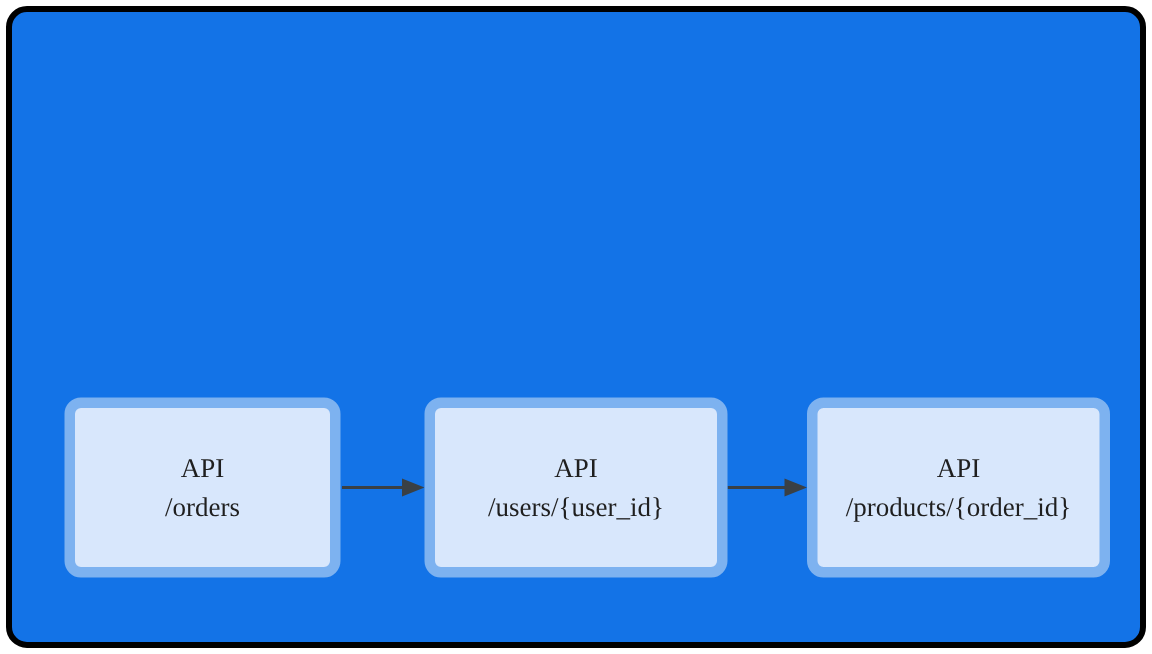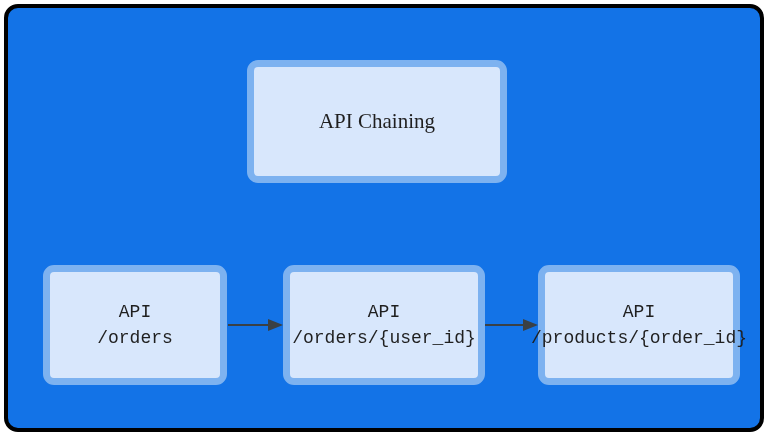--- a/index.html
+++ b/index.html
@@ -38,59 +38,56 @@
     justify-content: center;
     text-align: center;
     color: var(--text);
     line-height: 1.45;
   }
   .node-title {
     left: 247px; top: 60px;
     width: 260px; height: 123px;
     font-size: 21px;
   }
-  .node-small { font-size: 18px; top: 265px; height: 120px; font-family: Liberation Mono, monospace; }
+  .node-small { font-size: 18px; top: 265px; height: 120px; }
   .node-users    { left: 43px;  width: 184px; }
   .node-orders   { left: 283px; width: 202px; }
   .node-products { left: 538px; width: 202px; }
   .arrows {
     position: absolute;
     left: 0; top: 0;
     width: 768px; height: 436px;
     pointer-events: none;
   }
 </style>
 </head>
 <body>
 
 <div class="stage">
   <div class="frame"></div>
 
-  <div class="node node-title">
-    <span>API Chaining</span>
-  </div>
 
   <svg class="arrows" viewBox="0 0 768 436">
     <g>
       <line x1="228" y1="325" x2="270" y2="325" stroke="var(--arrow)" stroke-width="2"></line>
       <polygon points="268,319 283,325 268,331" fill="var(--arrow)"></polygon>
     </g>
     <g>
       <line x1="485" y1="325" x2="525" y2="325" stroke="var(--arrow)" stroke-width="2"></line>
       <polygon points="523,319 538,325 523,331" fill="var(--arrow)"></polygon>
     </g>
   </svg>
 
   <div class="node node-small node-users">
     <span>API</span>
     <span>/orders</span>
   </div>
 
   <div class="node node-small node-orders">
     <span>API</span>
-    <span>/orders/{user_id}</span>
+    <span>/users/{user_id}</span>
   </div>
 
   <div class="node node-small node-products">
     <span>API</span>
     <span>/products/{order_id}</span>
   </div>
 </div>
 
 </body></html>

